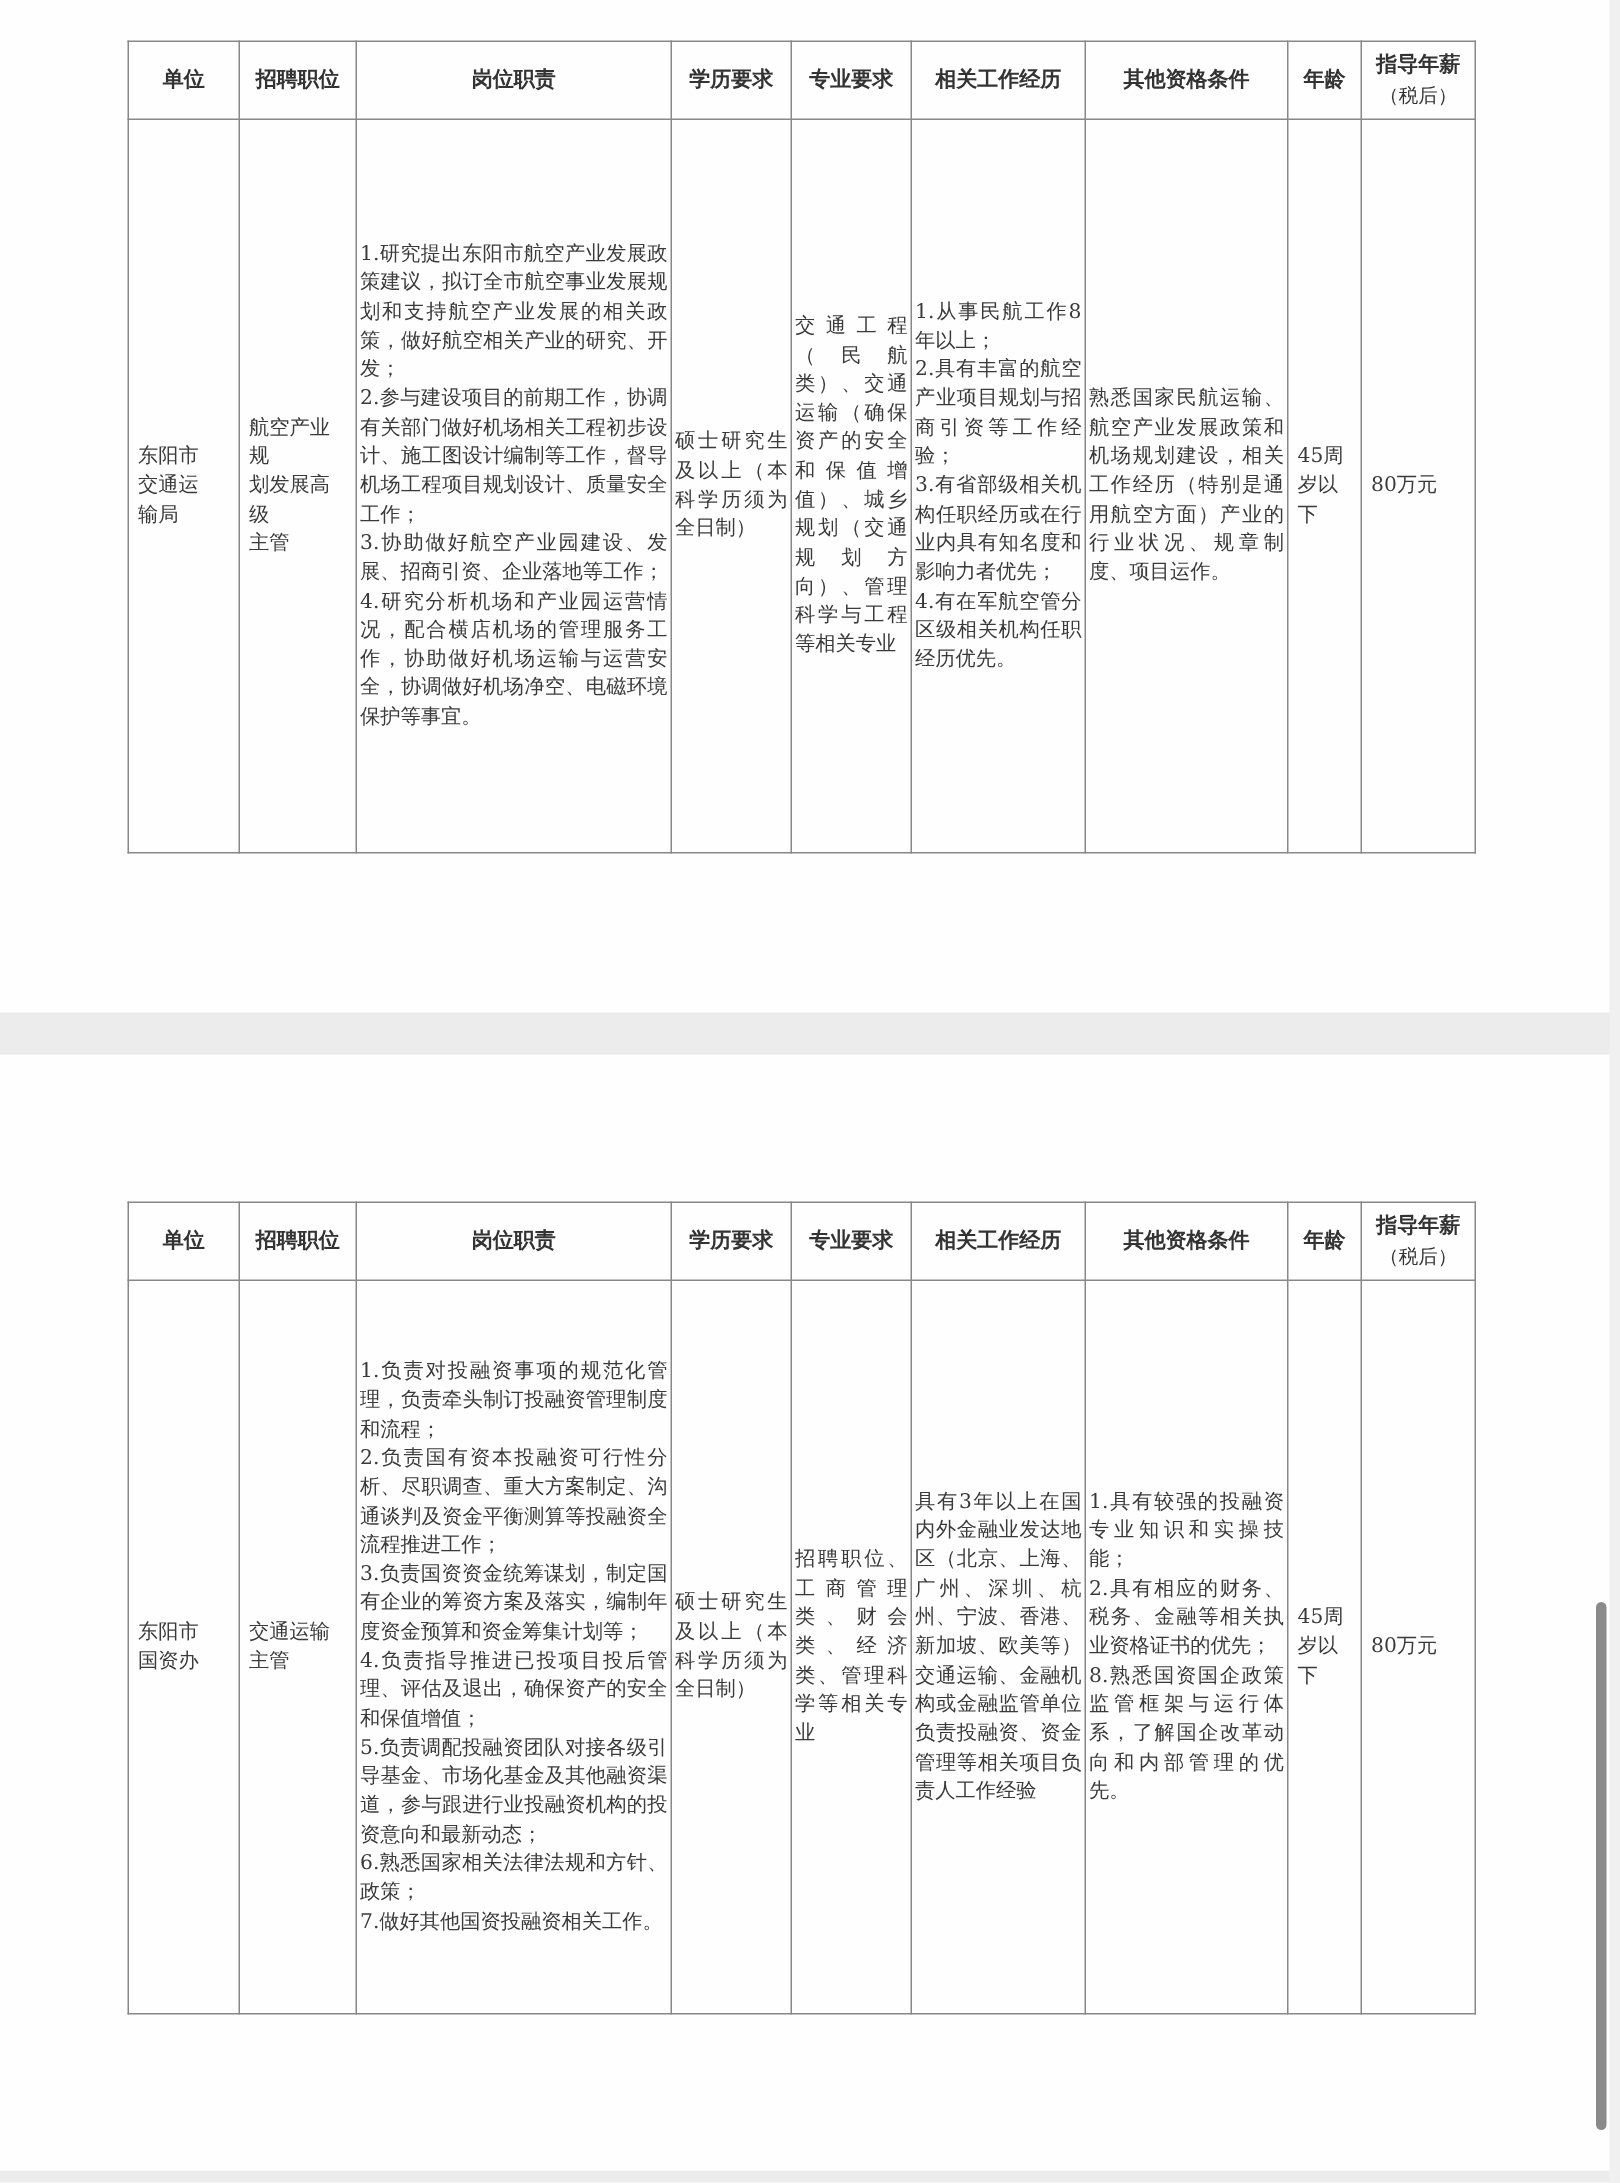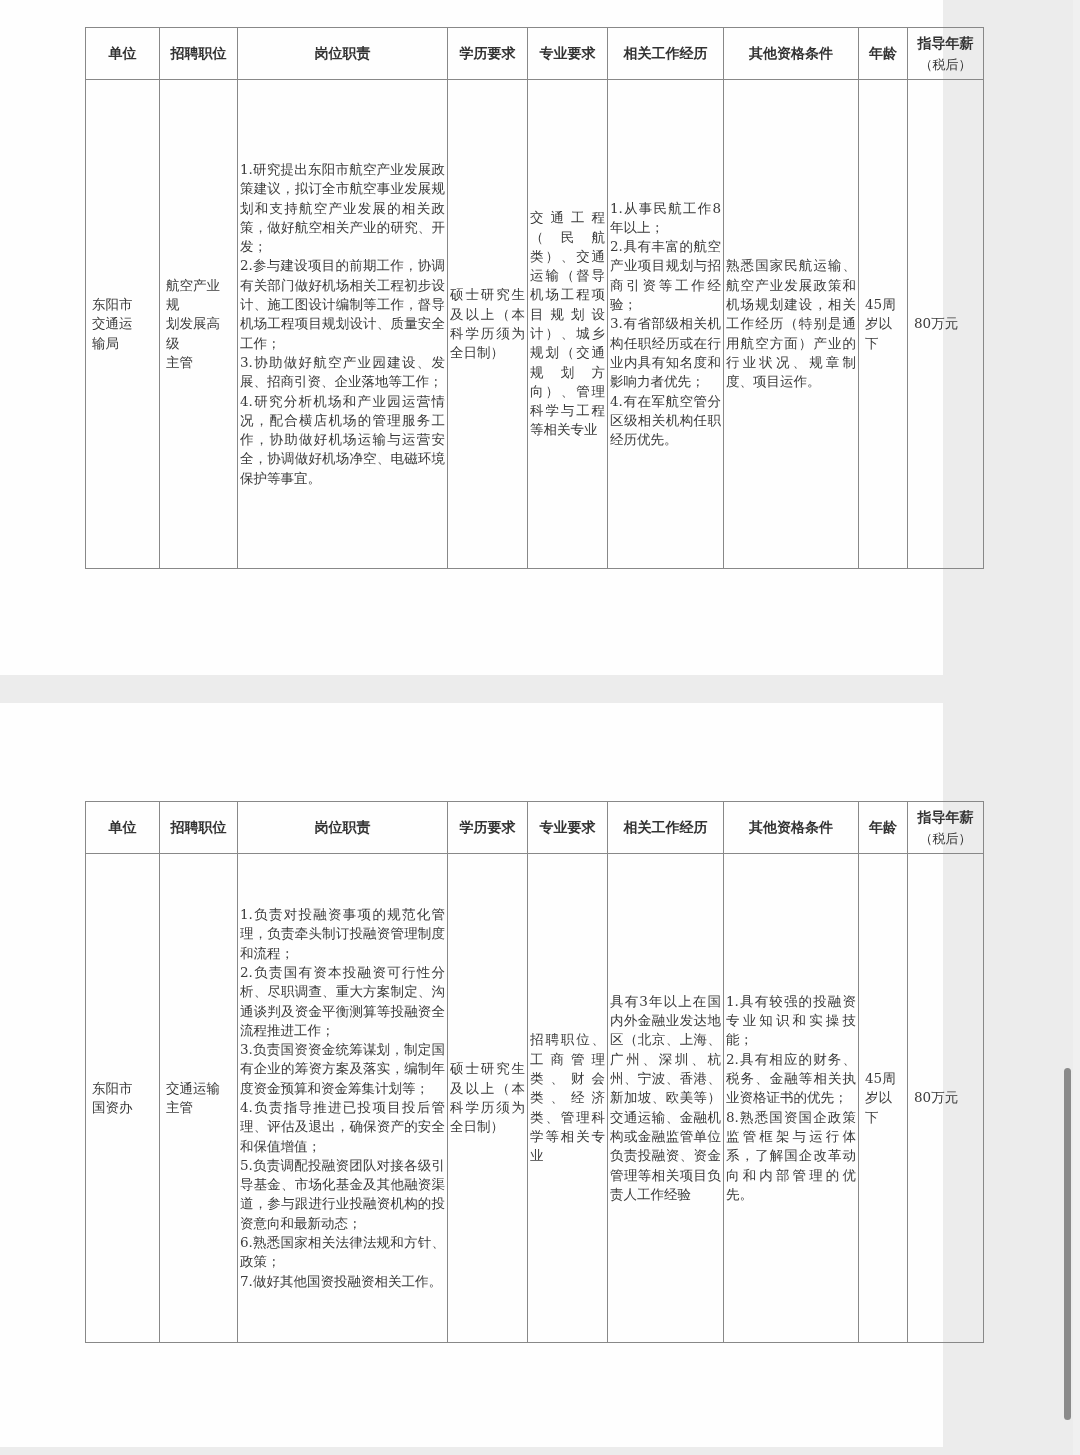--- a/index.html
+++ b/index.html
@@ -3,21 +3,21 @@
 <meta charset="utf-8">
 <style>
   html, body { margin:0; padding:0; }
   body {
     width:1080px; height:1455px; position:relative; overflow:hidden;
     background:#ececec;
     font-family:"DejaVu Serif","Liberation Serif",serif;
     color:#333;
   }
   .page {
-    position:absolute; left:0; width:943px; background:#fefefe;
+    position:absolute; left:0; width:1073px; background:#fefefe;
   }
   #page1 { top:0; height:675px; }
   #page2 { top:703px; height:744px; }
   .right-strip {
     position:absolute; left:1073px; top:0; width:7px; height:1455px; background:#f0f0f0;
   }
   .scrollbar-thumb {
     position:absolute; left:1064px; top:1068px; width:7px; height:352px;
     border-radius:4px; background:#8a8a8a;
   }
@@ -77,21 +77,21 @@
 交通运
 输局</td>
       <td class="c-center pre">航空产业规
 划发展高级
 主管</td>
       <td class="c-just pre" style="padding-top:0">1.研究提出东阳市航空产业发展政策建议，拟订全市航空事业发展规划和支持航空产业发展的相关政策，做好航空相关产业的研究、开发；
 2.参与建设项目的前期工作，协调有关部门做好机场相关工程初步设计、施工图设计编制等工作，督导机场工程项目规划设计、质量安全工作；
 3.协助做好航空产业园建设、发展、招商引资、企业落地等工作；
 4.研究分析机场和产业园运营情况，配合横店机场的管理服务工作，协助做好机场运输与运营安全，协调做好机场净空、电磁环境保护等事宜。</td>
       <td class="c-just">硕士研究生及以上（本科学历须为全日制）</td>
-      <td class="c-just">交通工程（民航类）、交通运输（督导机场工程项目规划设计）、城乡规划（交通规划方向）、管理科学与工程等相关专业</td>
+      <td class="c-just">交通工程（民航类）、交通运输（确保资产的安全和保值增值）、城乡规划（交通规划方向）、管理科学与工程等相关专业</td>
       <td class="c-just pre">1.从事民航工作8年以上；
 2.具有丰富的航空产业项目规划与招商引资等工作经验；
 3.有省部级相关机构任职经历或在行业内具有知名度和影响力者优先；
 4.有在军航空管分区级相关机构任职经历优先。</td>
       <td class="c-just">熟悉国家民航运输、航空产业发展政策和机场规划建设，相关工作经历（特别是通用航空方面）产业的行业状况、规章制度、项目运作。</td>
       <td class="c-center pre">45周
 岁以
 下</td>
       <td class="c-center">80万元</td>
     </tr>

